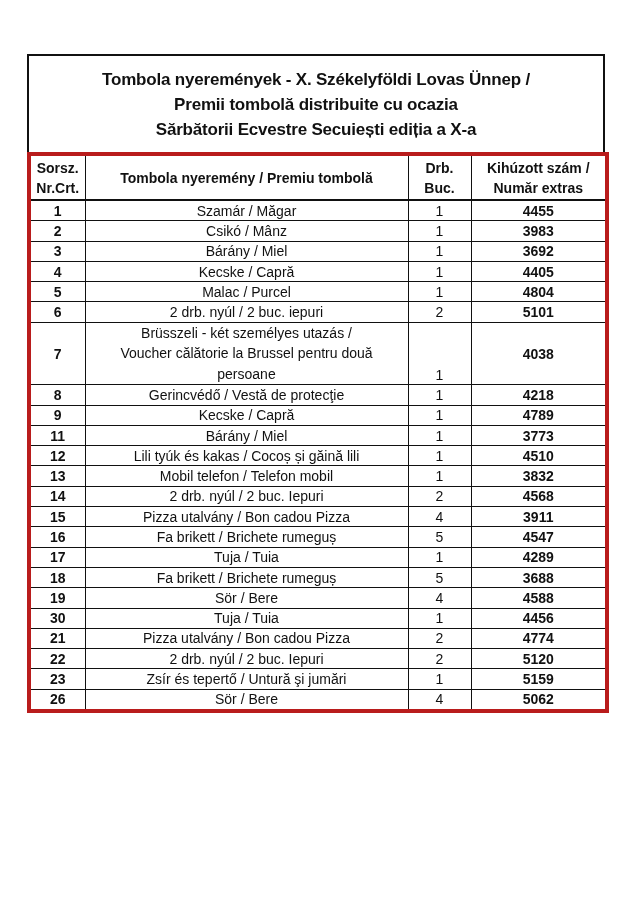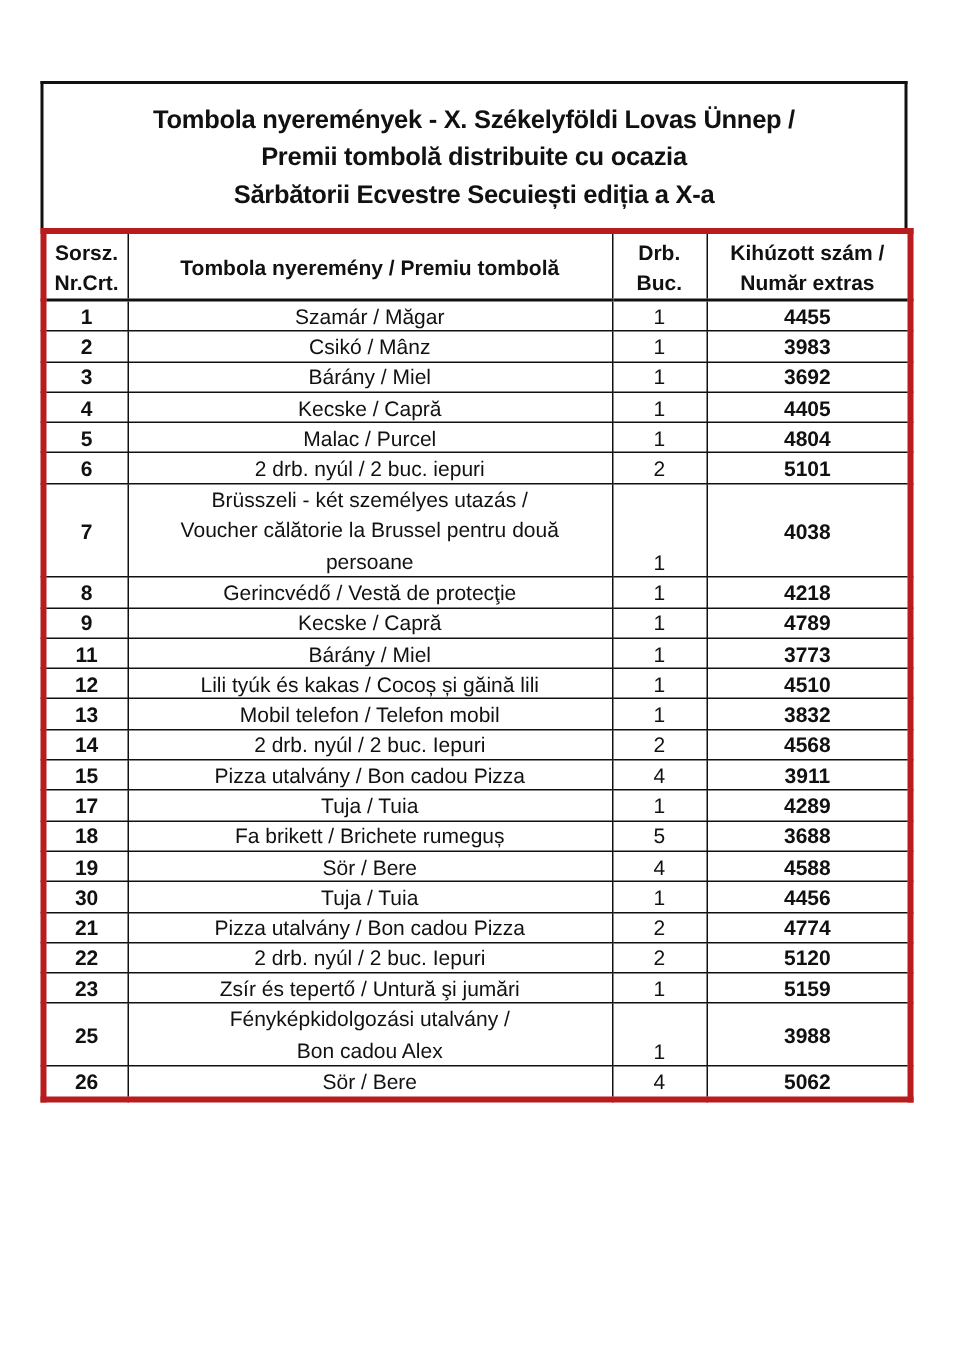--- a/index.html
+++ b/index.html
@@ -163,20 +163,28 @@
         </tr>
         <tr>
           <td class="nr">15</td>
           <td class="prize">
             <div>Pizza utalvány / Bon cadou Pizza</div>
           </td>
           <td class="qty">4</td>
           <td class="num">3911</td>
         </tr>
         <tr>
+          <td class="nr">16</td>
+          <td class="prize">
+            <div>Fa brikett / Brichete rumeguș</div>
+          </td>
+          <td class="qty">5</td>
+          <td class="num">4547</td>
+        </tr>
+        <tr>
           <td class="nr">17</td>
           <td class="prize">
             <div>Tuja / Tuia</div>
           </td>
           <td class="qty">1</td>
           <td class="num">4289</td>
         </tr>
         <tr>
           <td class="nr">18</td>
           <td class="prize">
@@ -217,29 +225,20 @@
           <td class="qty">2</td>
           <td class="num">5120</td>
         </tr>
         <tr>
           <td class="nr">23</td>
           <td class="prize">
             <div>Zsír és tepertő / Untură şi jumări</div>
           </td>
           <td class="qty">1</td>
           <td class="num">5159</td>
-        </tr>
-        <tr>
-          <td class="nr">25</td>
-          <td class="prize tall">
-            <div>Fényképkidolgozási utalvány /</div>
-            <div>Bon cadou  Alex</div>
-          </td>
-          <td class="qty bottom">1</td>
-          <td class="num">3988</td>
         </tr>
         <tr>
           <td class="nr">26</td>
           <td class="prize">
             <div>Sör / Bere</div>
           </td>
           <td class="qty">4</td>
           <td class="num">5062</td>
         </tr>
       </tbody>

